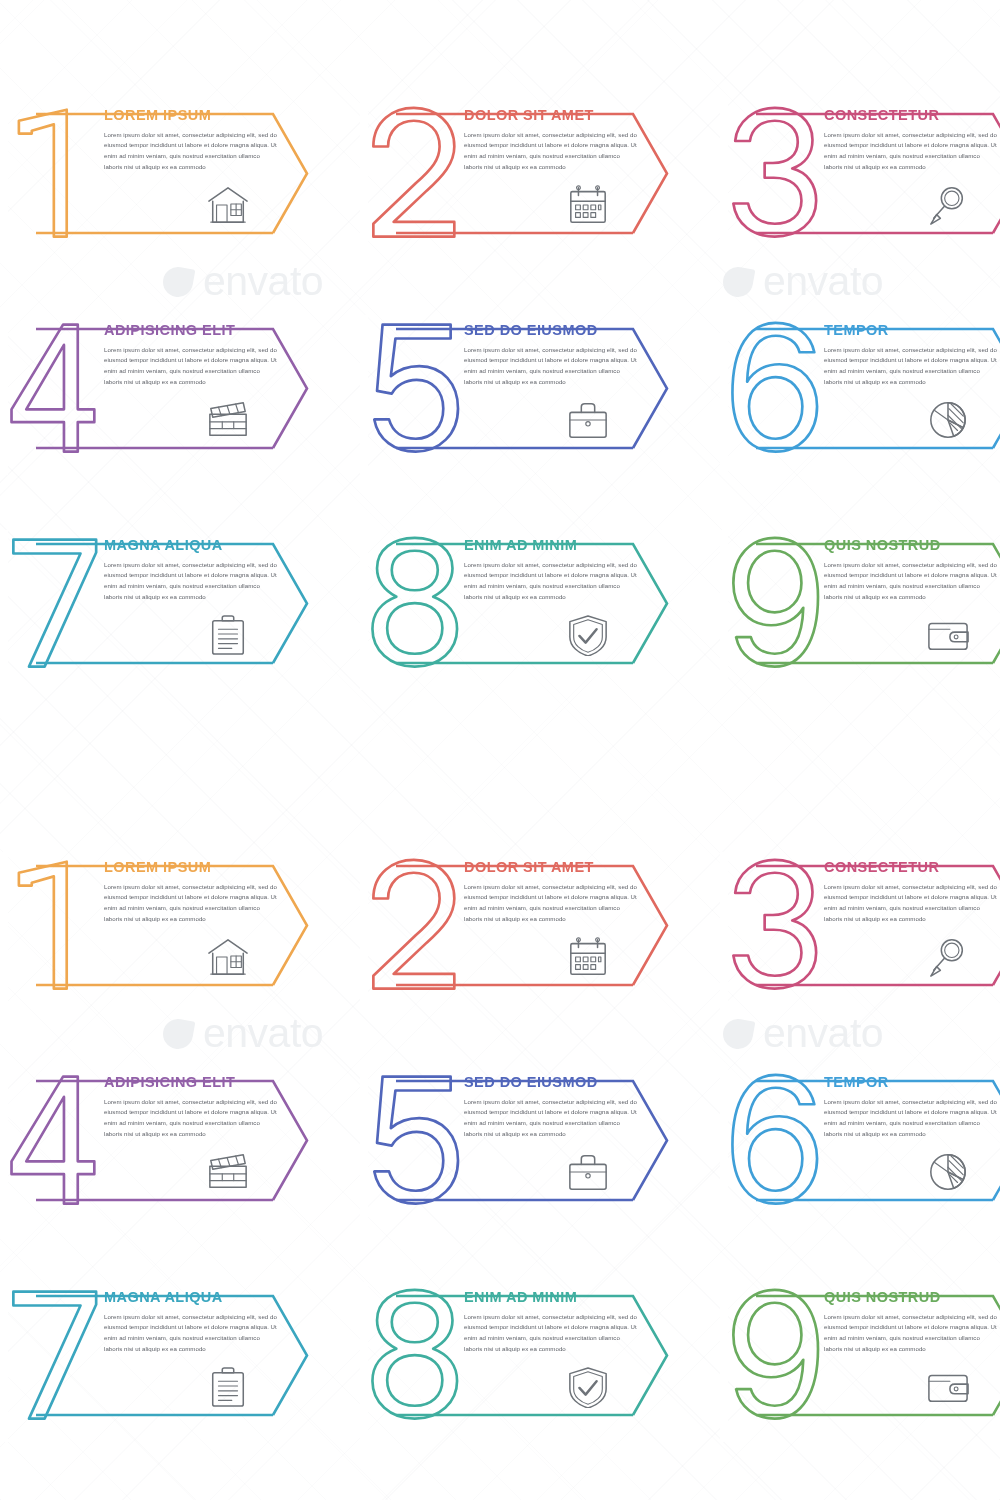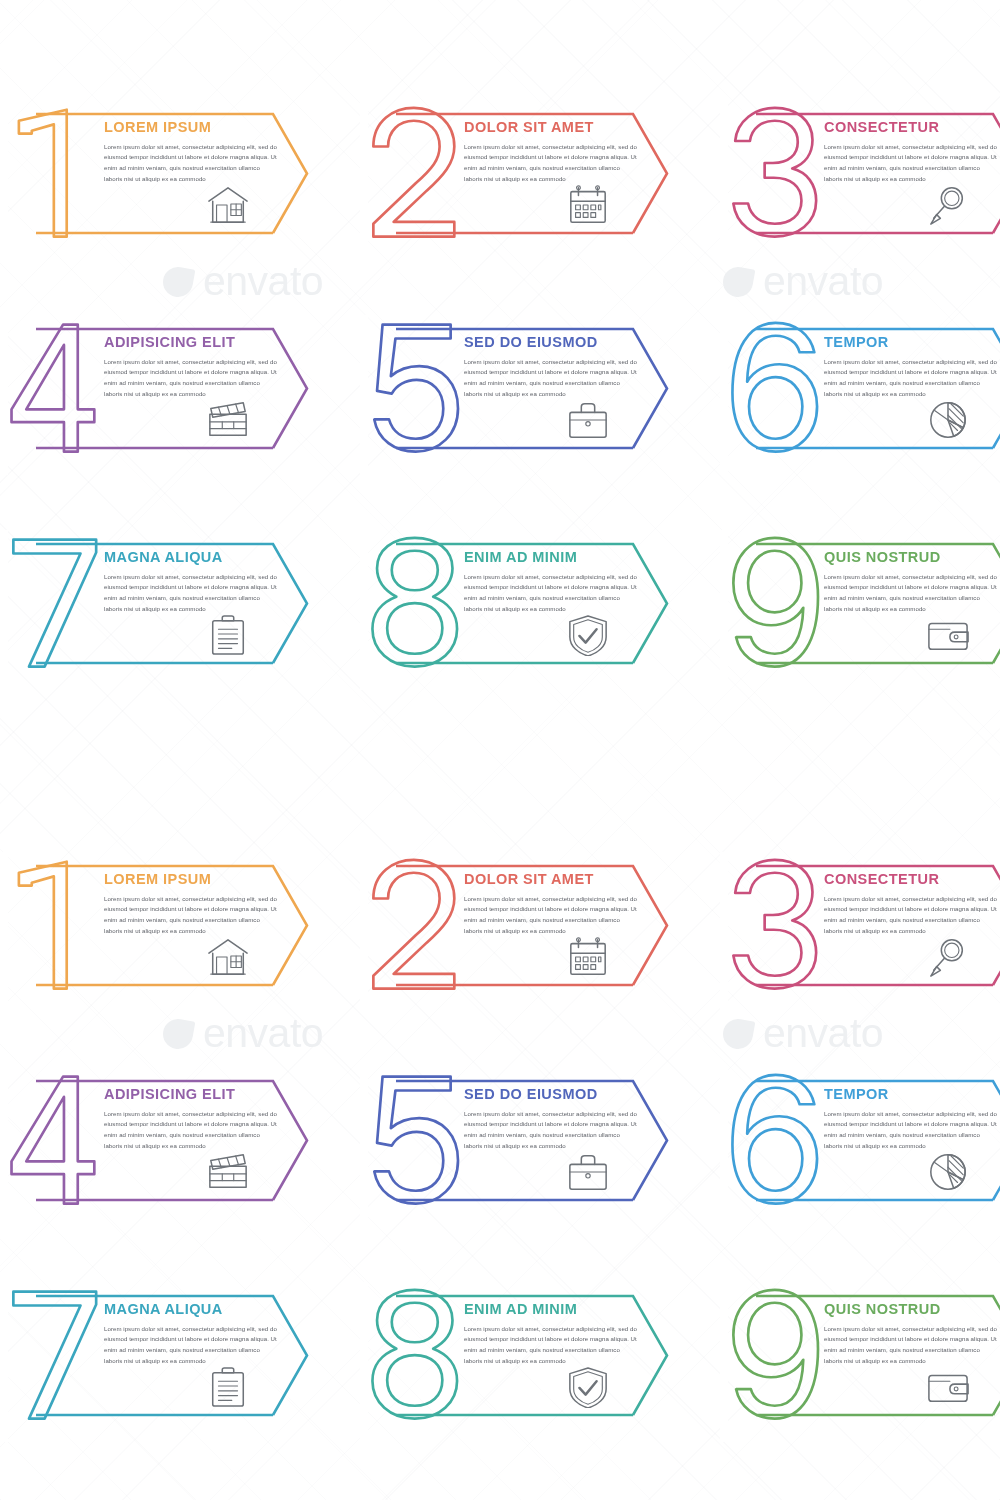--- a/index.html
+++ b/index.html
@@ -29,21 +29,21 @@
     user-select:none;
   }
   .wm-leaf{
     width:30px;height:30px;border-radius:50% 8% 50% 50%;
     background:#eef0f2;transform:rotate(10deg);flex:0 0 auto;
   }
 
   
   .panel{position:absolute;}
   .panel svg.outline{position:absolute;left:0;top:0;overflow:visible;}
-  .panel .content{position:absolute;margin-top:12px;}
+  .panel .content{position:absolute;}
   .panel .p-title{
     font-size:14.5px;font-weight:bold;letter-spacing:.45px;
     margin:0 0 7px 0;line-height:1;white-space:nowrap;
   }
   .panel .p-body{
     font-size:6.1px;line-height:1.78;color:#5c5f66;
     width:175px;margin:0;letter-spacing:.05px;
   }
   .panel .p-icon{
     position:absolute;color:#6e7379;

